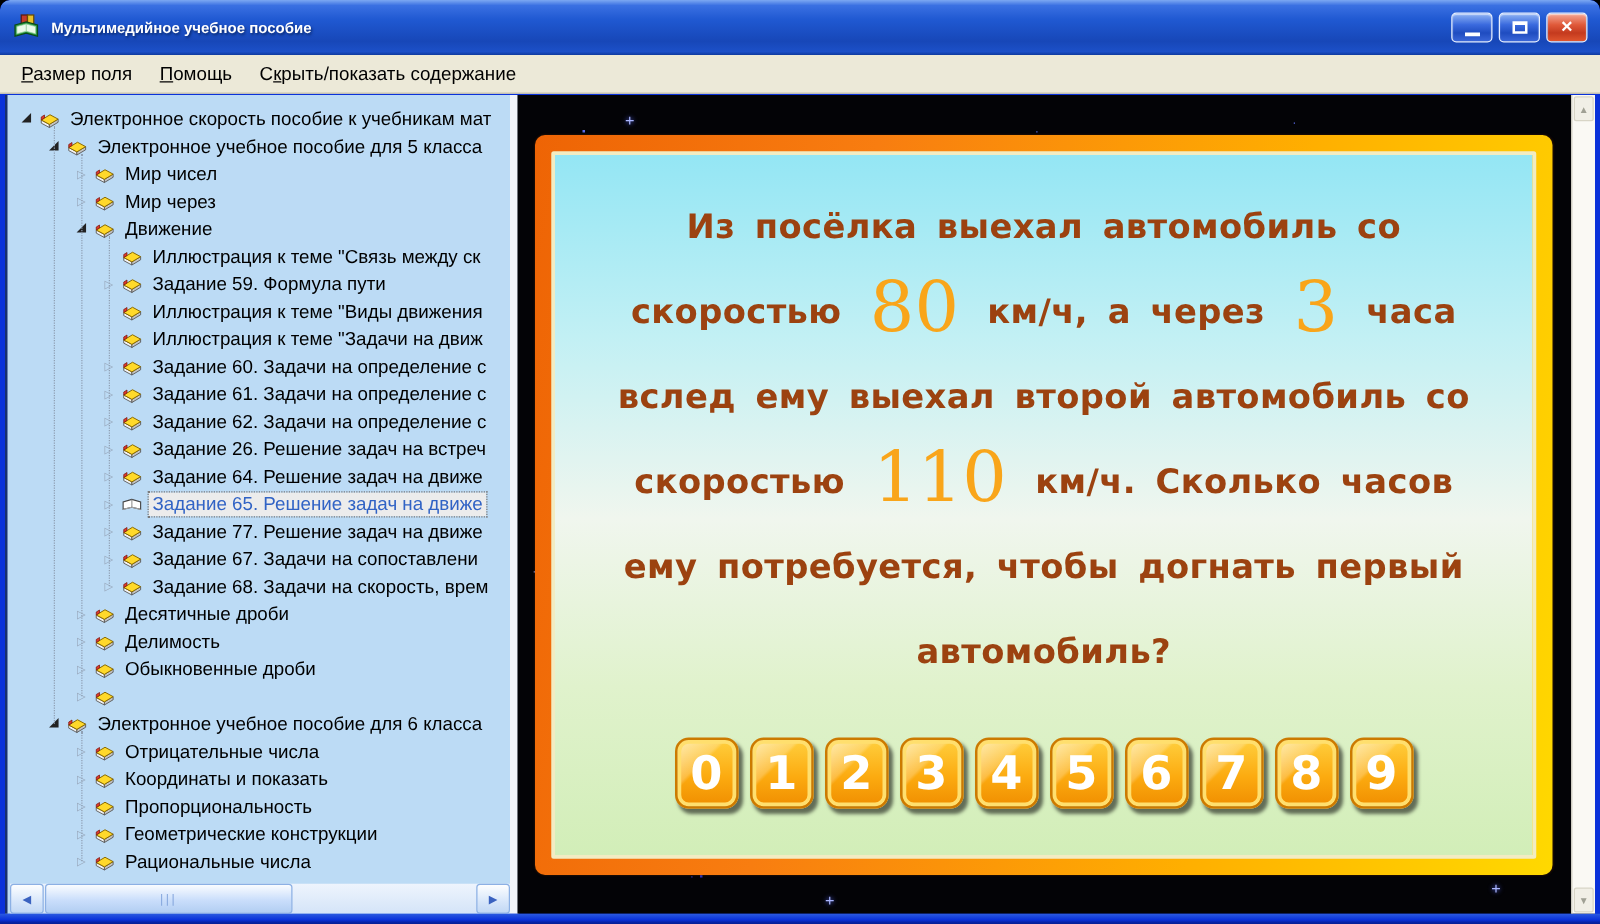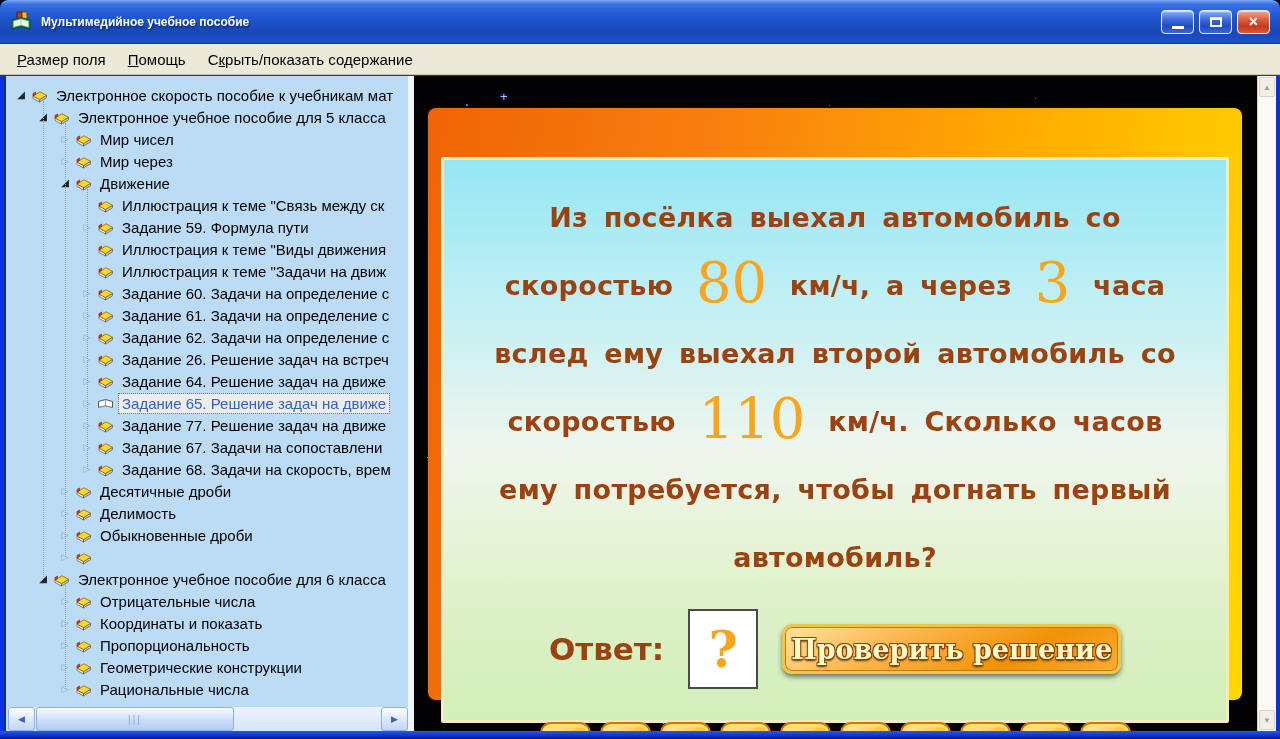--- a/index.html
+++ b/index.html
@@ -74,21 +74,21 @@
   .vs-btn.up { top:1px; } .vs-btn.down { bottom:1px; }
   
   .card {
     position:absolute; left:14px; top:32px; width:814px; height:592px; z-index:1;
     background:linear-gradient(100deg,#ee6405 0%, #f87d10 30%, #ffaf00 68%, #ffd900 100%);
     border-radius:8px; padding:13px; box-sizing:border-box; box-shadow:0 0 2px #401a00;
   }
   .card-inner {
     width:100%; height:100%; box-sizing:border-box; border:3px solid #f2ecc2; border-radius:2px;
     background:linear-gradient(180deg,#94e6f4 0%, #c2f0f4 26%, #f0f6ee 52%, #e0f2cc 76%, #d2eeb8 100%);
-    padding:24px 36px 0 36px; text-align:center;margin-top:36px;
+    padding:24px 36px 0 36px; text-align:center;
   }
   .problem {
     font-family:"DejaVu Sans", sans-serif; font-weight:bold; color:#9c4210;
     font-size:27px; line-height:68px; word-spacing:6px; letter-spacing:.3px;
   }
   .bignum {
     font-family:"DejaVu Serif", serif; font-weight:normal; color:#f9a51a;
     font-size:56px; line-height:0; vertical-align:-7px; padding:0 7px; letter-spacing:0;
   }
   .answer-row { display:flex; align-items:center; justify-content:center; gap:24px; margin-top:18px; height:78px; }
@@ -595,27 +595,20 @@
         <div class="star" style="height: 1px; width: 1px; left: 414.837px; top: 29.278px; background: rgb(90, 106, 232);"></div>
         <div class="star" style="height: 1px; width: 1px; left: 756.897px; top: 194.821px; background: rgb(170, 182, 255);"></div>
         <div class="sparkle" style="left: 86px; top: 16px;">+</div>
         <div class="sparkle" style="left: 779px; top: 630px;">+</div>
         <div class="sparkle" style="left: 246px; top: 640px;">+</div>
       </div>
 
     <div class="card">
       <div class="card-inner">
         <div class="problem"><span class="seg">Из посёлка выехал автомобиль со скоростью </span><span class="bignum">80</span><span class="seg"> км/ч, а через </span><span class="bignum">3</span><span class="seg"> часа вслед ему выехал второй автомобиль со скоростью </span><span class="bignum">110</span><span class="seg"> км/ч. Сколько часов ему потребуется, чтобы догнать первый автомобиль?</span></div>
-        <div class="answer-row">
-          <span class="answer-label">Ответ:</span>
-          <div class="answer-box">
-            <span class="answer-q">?</span>
-          </div>
-          <button class="check-btn">Проверить решение</button>
-        </div>
         <div class="keypad">
             <button class="key">0</button>
             <button class="key">1</button>
             <button class="key">2</button>
             <button class="key">3</button>
             <button class="key">4</button>
             <button class="key">5</button>
             <button class="key">6</button>
             <button class="key">7</button>
             <button class="key">8</button>

